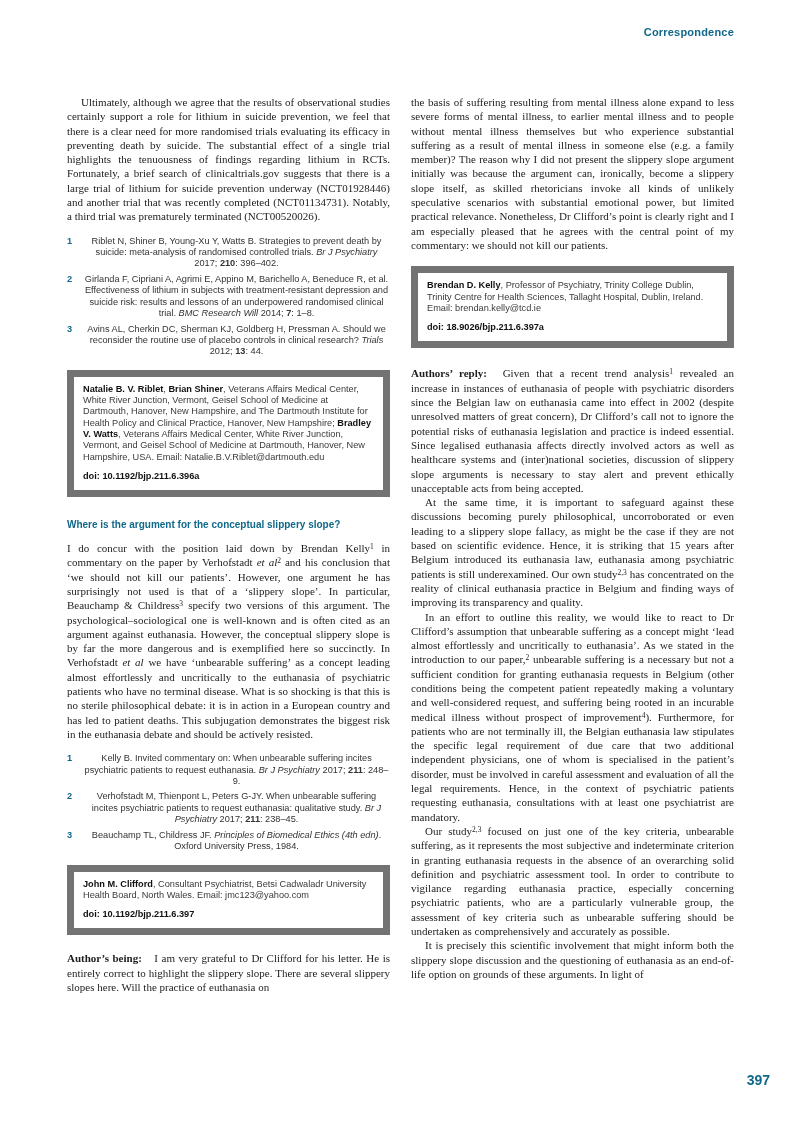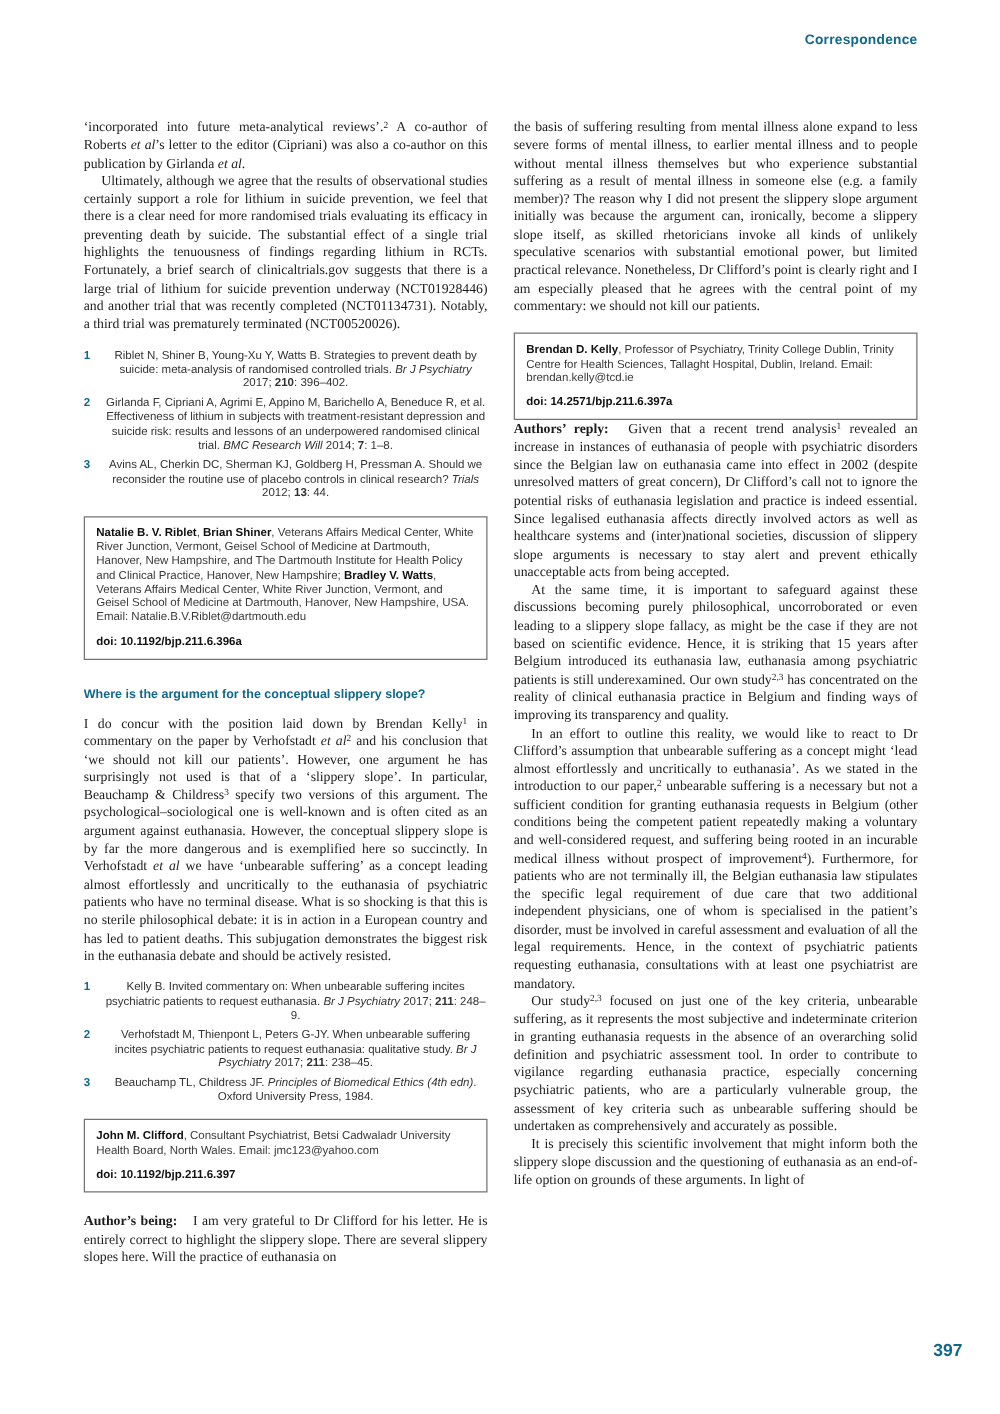--- a/index.html
+++ b/index.html
@@ -23,52 +23,51 @@
   sup { font-size: 7.5px; line-height: 0; vertical-align: 3px; }
 
   .refs { margin: 12px 0 0 0; padding: 0; list-style: none;
     font-family: "Liberation Sans", sans-serif; font-size: 9.2px; line-height: 11.4px; color: #333; }
   .ref { display: flex; margin-bottom: 4px; }
   .ref-n { flex: 0 0 9px; margin-right: 7px; font-weight: bold; color: var(--accent); }
   .ref-t { flex: 1; text-align: center; }
   .ref-t i { font-style: italic; }
   .ref-t b { font-weight: bold; }
 
-  .author-box { margin-top: 12px; border: 1px solid #737373; padding: 7px 9px 8px;
+  .author-box { margin-top: 12px; border: 7px solid #737373; padding: 7px 9px 8px;
     font-family: "Liberation Sans", sans-serif; font-size: 9.2px; line-height: 11.3px; color: #3a3a3a; }
   .author-text { margin: 0; }
   .author-text b { color: #111; }
   .doi { margin: 8px 0 0 0; font-weight: bold; color: #111; }
 
   .section-heading { margin: 20px 0 0 0; font-family: "Liberation Sans", sans-serif;
     font-size: 10px; line-height: 16px; font-weight: bold; color: var(--accent); }
   .section-body { margin-top: 8px; }
 
   .reply-para { margin-top: 16px; }
   .reply-label { font-weight: bold; margin-right: 9px; }
 
   .box-spaced { margin-top: 14px; }
-  .reply-top { }
+  .reply-top { margin-top: 18px; }
 
   .footer-page { position: absolute; top: 1072px; right: 30px;
     font-family: "Liberation Sans", sans-serif; font-size: 14px; font-weight: bold; color: var(--accent); }
 </style>
 </head>
 <body>
 
 <div class="page">
 
   <div class="header">
     <span class="header-label">Correspondence</span>
   </div>
 
   <div class="columns">
 
     <div class="col">
-      <p class="body-para">‘incorporated into future meta-analytical reviews’.<sup>2</sup> A co-author of Roberts <i>et al</i>’s letter to the editor (Cipriani) was also a co-author on this publication by Girlanda <i>et al</i>.</p>
       <p class="body-para indent">Ultimately, although we agree that the results of observational studies certainly support a role for lithium in suicide prevention, we feel that there is a clear need for more randomised trials evaluating its efficacy in preventing death by suicide. The substantial effect of a single trial highlights the tenuousness of findings regarding lithium in RCTs. Fortunately, a brief search of clinicaltrials.gov suggests that there is a large trial of lithium for suicide prevention underway (NCT01928446) and another trial that was recently completed (NCT01134731). Notably, a third trial was prematurely terminated (NCT00520026).</p>
 
       <ol class="refs">
         <li class="ref">
           <span class="ref-n">1</span>
           <span class="ref-t">Riblet N, Shiner B, Young-Xu Y, Watts B. Strategies to prevent death by suicide: meta-analysis of randomised controlled trials. <i>Br J Psychiatry</i> 2017; <b>210</b>: 396–402.</span>
         </li>
         <li class="ref">
           <span class="ref-n">2</span>
           <span class="ref-t">Girlanda F, Cipriani A, Agrimi E, Appino M, Barichello A, Beneduce R, et al. Effectiveness of lithium in subjects with treatment-resistant depression and suicide risk: results and lessons of an underpowered randomised clinical trial. <i>BMC Research Will</i> 2014; <b>7</b>: 1–8.</span>
@@ -112,21 +111,21 @@
         <span class="reply-label">Author’s being:</span>
         <span>I am very grateful to Dr Clifford for his letter. He is entirely correct to highlight the slippery slope. There are several slippery slopes here. Will the practice of euthanasia on</span>
       </p>
     </div>
 
     <div class="col">
       <p class="body-para">the basis of suffering resulting from mental illness alone expand to less severe forms of mental illness, to earlier mental illness and to people without mental illness themselves but who experience substantial suffering as a result of mental illness in someone else (e.g. a family member)? The reason why I did not present the slippery slope argument initially was because the argument can, ironically, become a slippery slope itself, as skilled rhetoricians invoke all kinds of unlikely speculative scenarios with substantial emotional power, but limited practical relevance. Nonetheless, Dr Clifford’s point is clearly right and I am especially pleased that he agrees with the central point of my commentary: we should not kill our patients.</p>
 
       <div class="author-box box-spaced">
         <p class="author-text"><b>Brendan D. Kelly</b>, Professor of Psychiatry, Trinity College Dublin, Trinity Centre for Health Sciences, Tallaght Hospital, Dublin, Ireland. Email: brendan.kelly@tcd.ie</p>
-        <p class="doi">doi: 14.2571/bjp.211.6.397a</p>
+        <p class="doi">doi: 18.9026/bjp.211.6.397a</p>
       </div>
 
       <p class="body-para reply-top">
         <span class="reply-label">Authors’ reply:</span>
         <span>Given that a recent trend analysis<sup>1</sup> revealed an increase in instances of euthanasia of people with psychiatric disorders since the Belgian law on euthanasia came into effect in 2002 (despite unresolved matters of great concern), Dr Clifford’s call not to ignore the potential risks of euthanasia legislation and practice is indeed essential. Since legalised euthanasia affects directly involved actors as well as healthcare systems and (inter)national societies, discussion of slippery slope arguments is necessary to stay alert and prevent ethically unacceptable acts from being accepted.</span>
       </p>
       <p class="body-para indent">At the same time, it is important to safeguard against these discussions becoming purely philosophical, uncorroborated or even leading to a slippery slope fallacy, as might be the case if they are not based on scientific evidence. Hence, it is striking that 15 years after Belgium introduced its euthanasia law, euthanasia among psychiatric patients is still underexamined. Our own study<sup>2,3</sup> has concentrated on the reality of clinical euthanasia practice in Belgium and finding ways of improving its transparency and quality.</p>
       <p class="body-para indent">In an effort to outline this reality, we would like to react to Dr Clifford’s assumption that unbearable suffering as a concept might ‘lead almost effortlessly and uncritically to euthanasia’. As we stated in the introduction to our paper,<sup>2</sup> unbearable suffering is a necessary but not a sufficient condition for granting euthanasia requests in Belgium (other conditions being the competent patient repeatedly making a voluntary and well-considered request, and suffering being rooted in an incurable medical illness without prospect of improvement<sup>4</sup>). Furthermore, for patients who are not terminally ill, the Belgian euthanasia law stipulates the specific legal requirement of due care that two additional independent physicians, one of whom is specialised in the patient’s disorder, must be involved in careful assessment and evaluation of all the legal requirements. Hence, in the context of psychiatric patients requesting euthanasia, consultations with at least one psychiatrist are mandatory.</p>
       <p class="body-para indent">Our study<sup>2,3</sup> focused on just one of the key criteria, unbearable suffering, as it represents the most subjective and indeterminate criterion in granting euthanasia requests in the absence of an overarching solid definition and psychiatric assessment tool. In order to contribute to vigilance regarding euthanasia practice, especially concerning psychiatric patients, who are a particularly vulnerable group, the assessment of key criteria such as unbearable suffering should be undertaken as comprehensively and accurately as possible.</p>
       <p class="body-para indent">It is precisely this scientific involvement that might inform both the slippery slope discussion and the questioning of euthanasia as an end-of-life option on grounds of these arguments. In light of</p>

